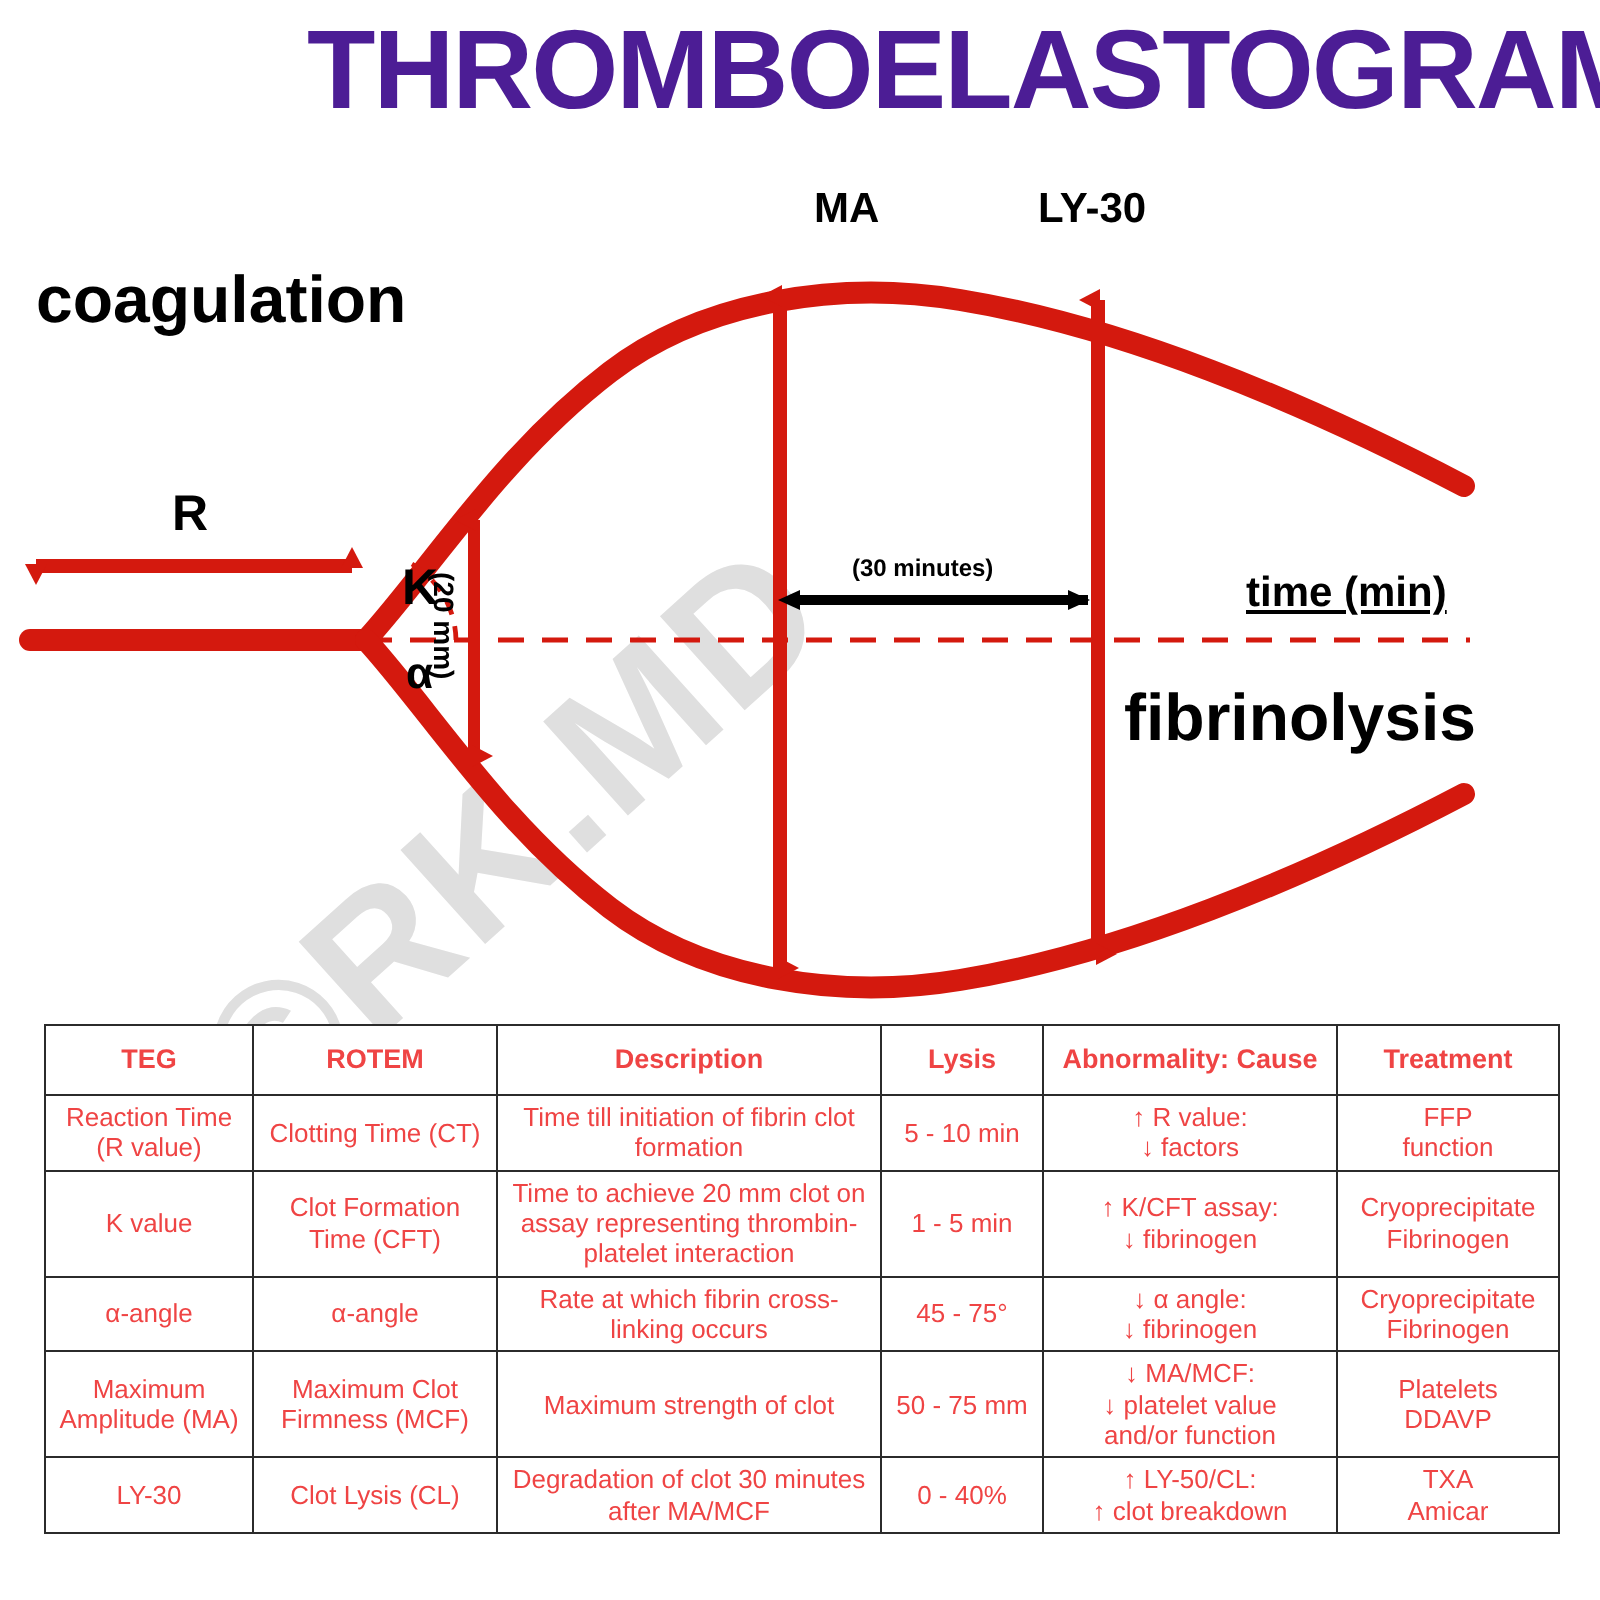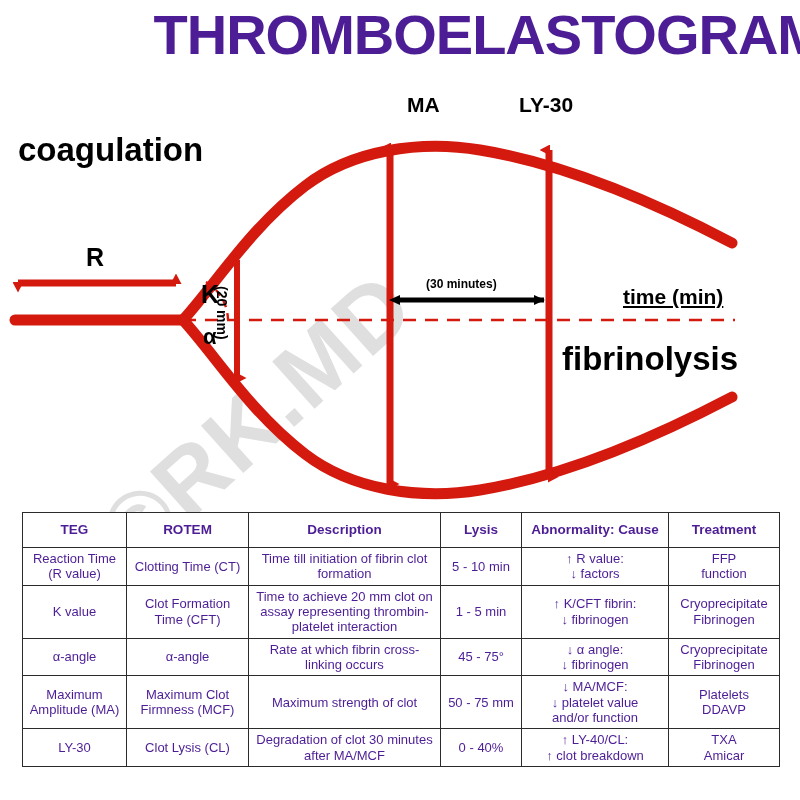--- a/index.html
+++ b/index.html
@@ -133,21 +133,21 @@
     border-collapse: collapse;
     table-layout: fixed;
     background: #ffffff;
     z-index: 3;
   }
   #teg-table th,
   #teg-table td {
     border: 1.5px solid #2b2b2b;
     text-align: center;
     vertical-align: middle;
-    color: #4c1d95;
+    color: #ef4444;
     padding: 3px 4px;
     line-height: 1.18;
   }
   #teg-table th {
     font-size: 13.5px;
     font-weight: bold;
     height: 28px;
   }
   #teg-table td {
     font-size: 13px;
@@ -278,21 +278,21 @@
             <span class="cell-line">Clot Formation</span>
             <span class="cell-line">Time (CFT)</span>
           </td>
           <td>
             <span class="cell-line">Time to achieve 20 mm clot on assay representing thrombin-platelet interaction</span>
           </td>
           <td>
             <span class="cell-line">1 - 5 min</span>
           </td>
           <td>
-            <span class="cell-line">↑ K/CFT fibrin:</span>
+            <span class="cell-line">↑ K/CFT assay:</span>
             <span class="cell-line">↓ fibrinogen</span>
           </td>
           <td>
             <span class="cell-line">Cryoprecipitate</span>
             <span class="cell-line">Fibrinogen</span>
           </td>
         </tr>
         <tr>
           <td>
             <span class="cell-line">α-angle</span>
@@ -347,21 +347,21 @@
           <td>
             <span class="cell-line">Clot Lysis (CL)</span>
           </td>
           <td>
             <span class="cell-line">Degradation of clot 30 minutes after MA/MCF</span>
           </td>
           <td>
             <span class="cell-line">0 - 40%</span>
           </td>
           <td>
-            <span class="cell-line">↑ LY-40/CL:</span>
+            <span class="cell-line">↑ LY-50/CL:</span>
             <span class="cell-line">↑ clot breakdown</span>
           </td>
           <td>
             <span class="cell-line">TXA</span>
             <span class="cell-line">Amicar</span>
           </td>
         </tr>
       </tbody>
   </table>
 

